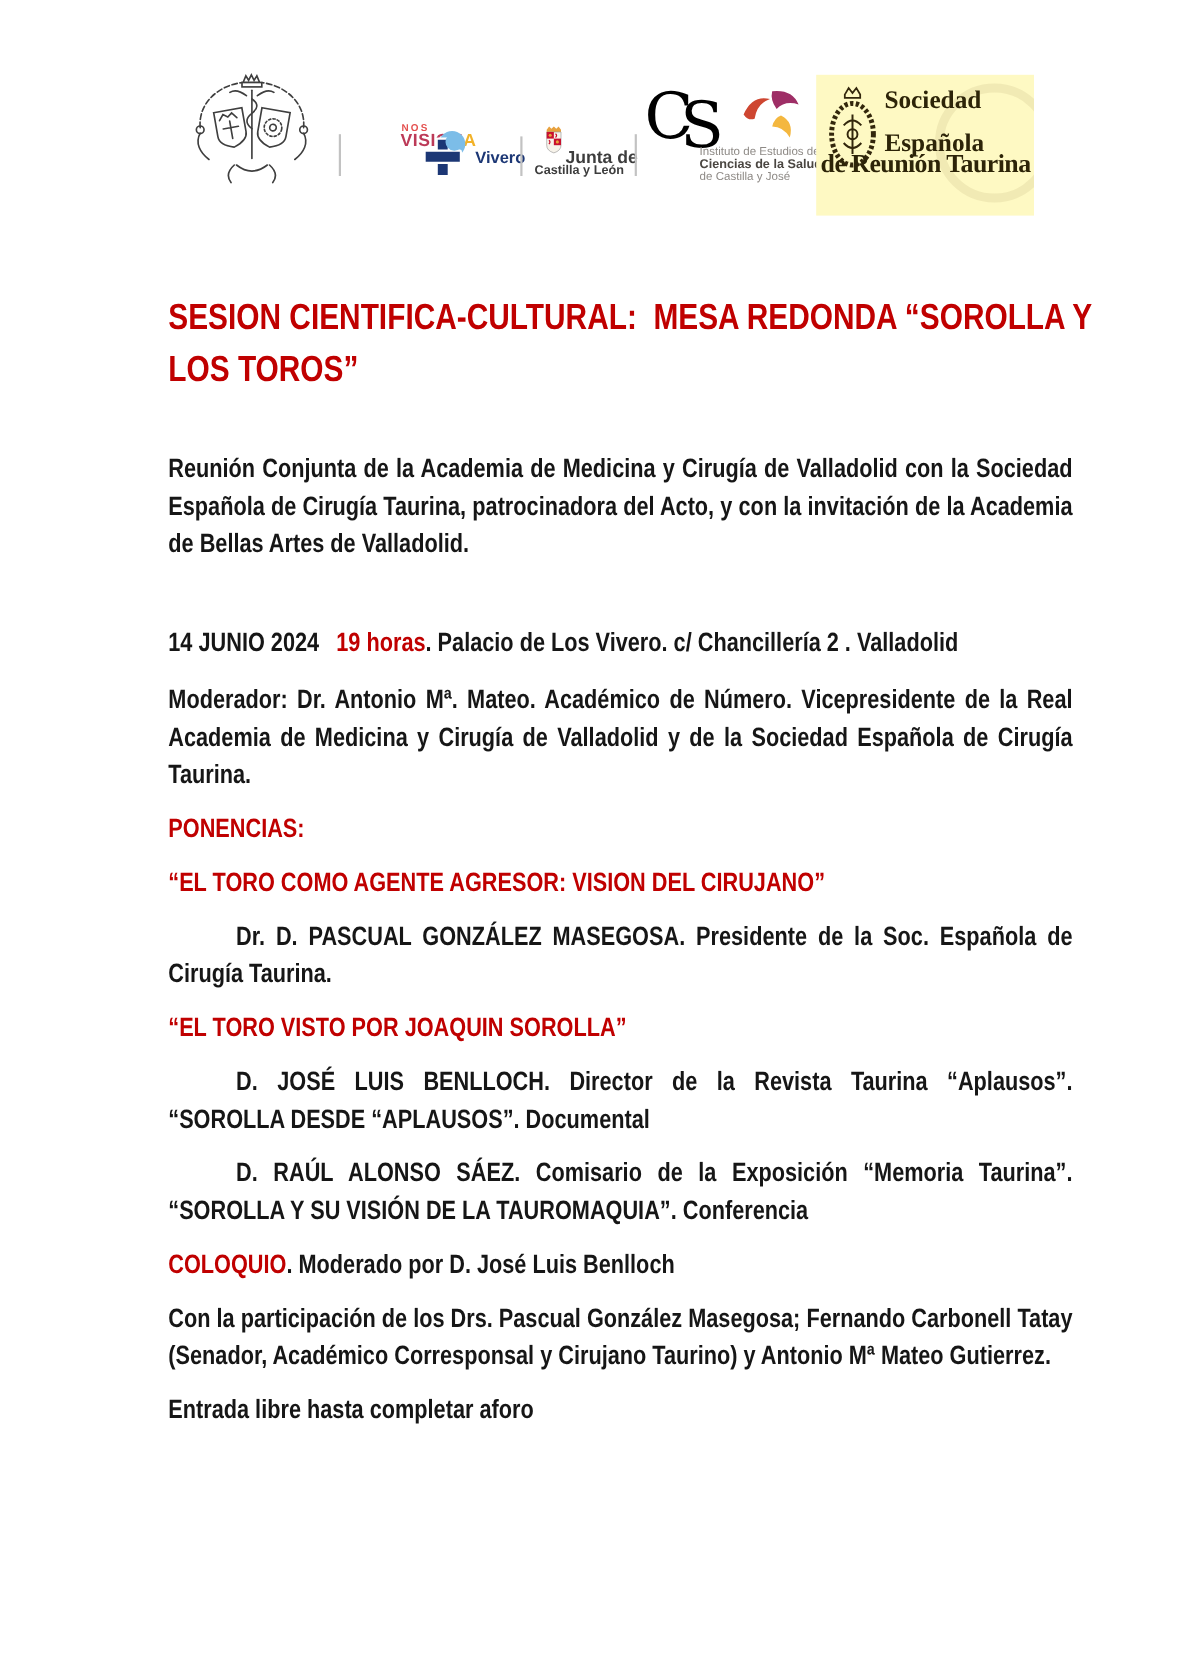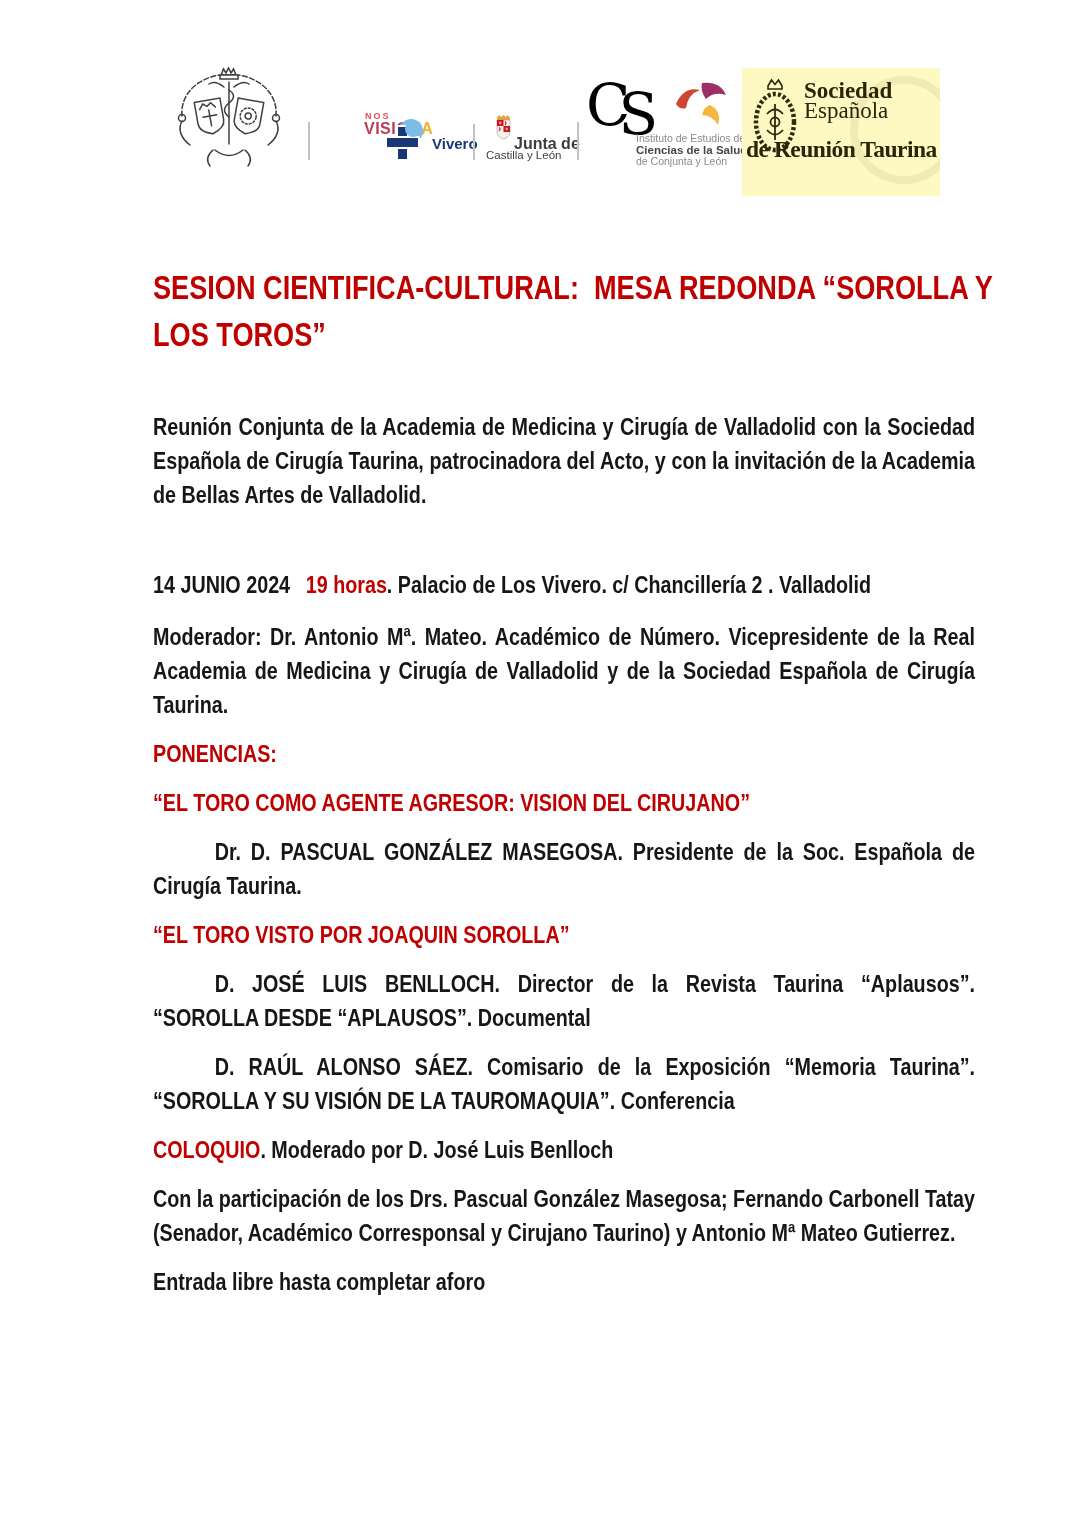--- a/index.html
+++ b/index.html
@@ -19,35 +19,35 @@
   .nos-top{font-size:9px;letter-spacing:2px;color:#e4504f;font-weight:700;margin-left:1px;}
   .nos-main{font-size:16px;font-weight:800;color:#bc3a58;letter-spacing:.5px;}
   .nos-a{color:#f2b229;}
 
   .logo-sacyl{position:absolute;left:384px;top:118px;}
   .sacyl-label{position:absolute;left:48px;top:17px;font-size:15px;font-weight:700;color:#1c3775;}
 
   .logo-junta{position:absolute;left:486px;top:112px;width:92px;}
   .junta-shield{position:absolute;left:8px;top:2px;}
   .junta-l1{position:absolute;left:28px;top:23px;font-size:16px;font-weight:700;color:#3d3d3d;white-space:nowrap;}
-  .junta-l2{position:absolute;left:0px;top:37px;font-size:11.5px;font-weight:400;color:#3d3d3d;white-space:nowrap;text-align:center;}
+  .junta-l2{position:absolute;left:0px;top:37px;font-size:11.5px;font-weight:700;color:#3d3d3d;white-space:nowrap;text-align:center;}
 
   .logo-cs{position:absolute;left:586px;top:80px;width:170px;height:90px;}
   .cs-mono{position:absolute;left:0;top:-4px;color:#000000;font-family:"DejaVu Serif",serif;font-size:58px;line-height:1;letter-spacing:-12px;}
   .cs-mono .s{position:relative;top:9px;}
   .cs-petals{position:absolute;left:88px;top:0px;}
   .cs-text{position:absolute;left:50px;top:53px;line-height:11.5px;white-space:nowrap;}
   .cs-t1,.cs-t3{font-size:10.5px;color:#8e8a86;display:block;}
   .cs-t2{font-size:11.5px;color:#4a4641;font-weight:700;display:block;}
 
   .sociedad-box{position:absolute;left:742px;top:68px;width:198px;height:128px;background:#fef9c3;z-index:3;overflow:hidden;}
   .soc-seal{position:absolute;right:-18px;top:8px;width:92px;height:92px;border-radius:50%;border:8px solid rgba(90,60,10,.08);}
   .soc-emblem{position:absolute;left:6px;top:6px;}
   .soc-l1{position:absolute;left:62px;top:10px;font-family:"Liberation Serif",serif;font-size:23px;font-weight:700;color:#2d2408;}
-  .soc-l2{position:absolute;left:62px;top:30px;font-family:"Liberation Serif",serif;font-size:23px;font-weight:400;color:#2d2408;text-align:right;}
+  .soc-l2{position:absolute;left:62px;top:49px;font-family:"Liberation Serif",serif;font-size:23px;font-weight:700;color:#2d2408;text-align:right;}
   .soc-l3{position:absolute;left:4px;top:68px;font-family:"Liberation Serif",serif;font-size:23.5px;font-weight:700;color:#2d2408;white-space:nowrap;letter-spacing:-.5px;}
 
   
   .content{
     position:absolute;left:153px;top:264px;width:1000px;
     transform:scaleX(0.822);transform-origin:0 0;
     color:#161616;font-weight:700;font-size:24px;line-height:34px;
   }
   .content p{margin:0 0 15px 0;text-align:justify;}
   .doc-title{color:#c00000;font-size:33px;line-height:47px;font-weight:700;margin:0 0 52px 0;}
@@ -132,21 +132,21 @@
   <div class="logo-cs">
     <div class="cs-mono"><span>C</span><span class="s">S</span></div>
     <svg class="cs-petals" width="56" height="50" viewBox="0 0 56 50">
       <path d="M2,24 Q10,6 26,10 Q14,14 12,28 Q6,30 2,24 Z" fill="#ce4631"></path>
       <path d="M28,3 Q46,1 52,15 Q40,11 32,19 Q26,11 28,3 Z" fill="#9e2e66"></path>
       <path d="M36,25 Q48,31 44,45 Q38,35 28,35 Q30,27 36,25 Z" fill="#f4b73f"></path>
     </svg>
     <div class="cs-text">
       <span class="cs-t1">Instituto de Estudios de</span>
       <span class="cs-t2">Ciencias de la Salud</span>
-      <span class="cs-t3">de Conjunta y León</span>
+      <span class="cs-t3">de Castilla y José</span>
     </div>
   </div>
 
   <div class="sociedad-box">
     <i class="soc-seal"></i>
     <svg class="soc-emblem" width="54" height="94" viewBox="0 0 54 94" fill="none" stroke="#33270c">
       <ellipse cx="27" cy="48" rx="19" ry="28" stroke-width="4.5" stroke-dasharray="3 2.2"></ellipse>
       <path d="M20,12 l3.5,-6 3.5,4.5 3.5,-4.5 3.5,6 v3 h-14 z" stroke-width="1.6"></path>
       <path d="M27,30 v36" stroke-width="1.8"></path>
       <path d="M19,40 q8,-9 16,0 M19,56 q8,9 16,0" stroke-width="1.8"></path>

